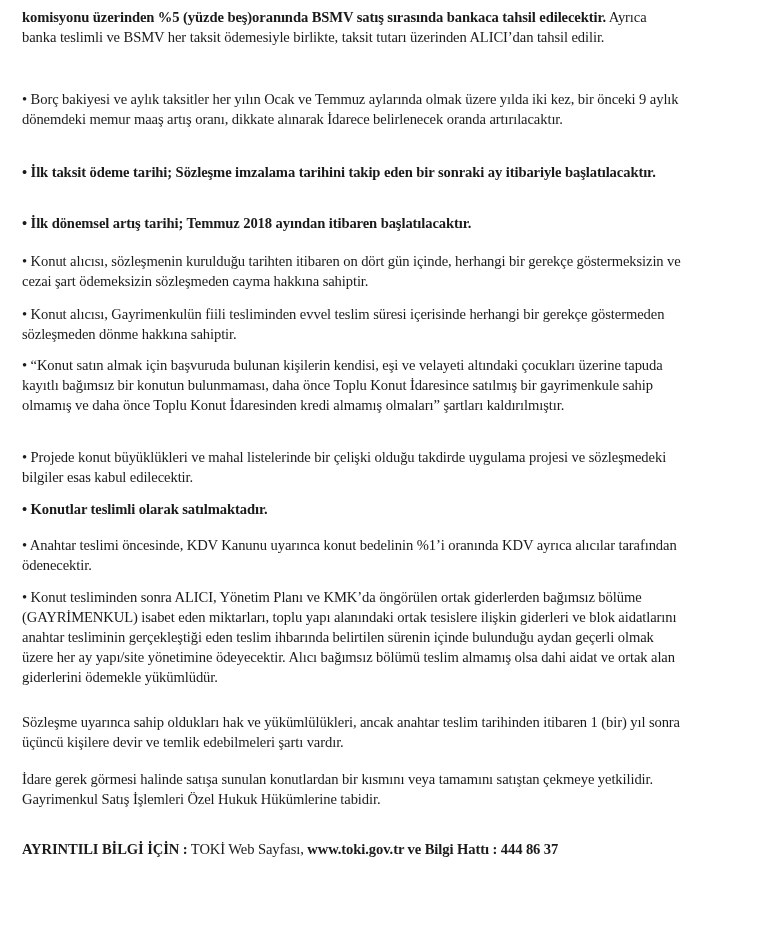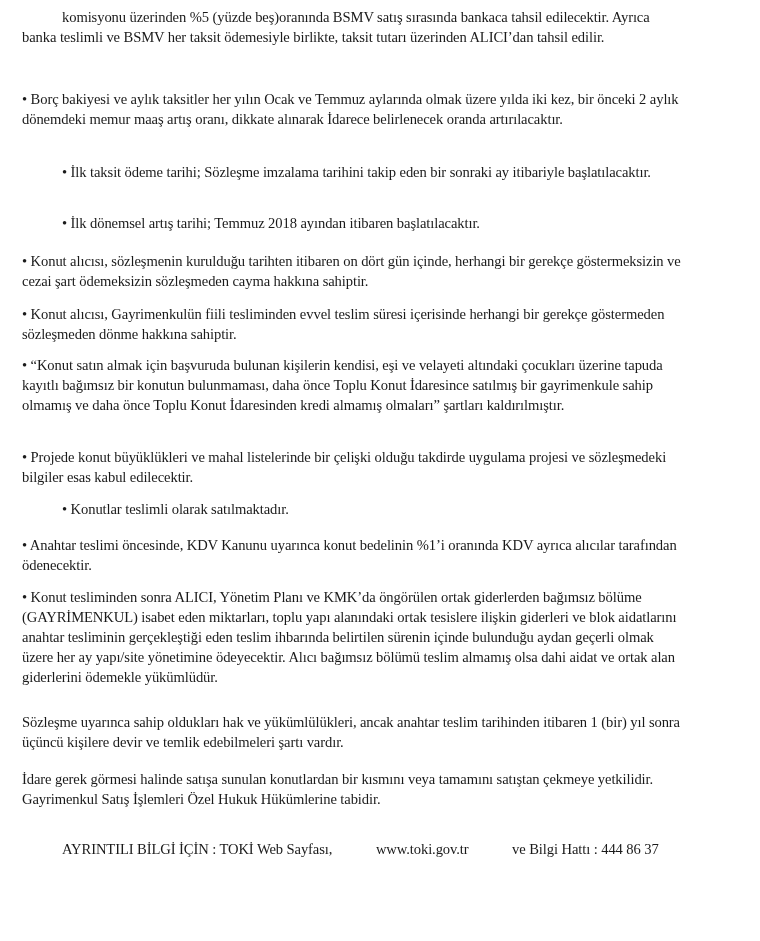--- a/index.html
+++ b/index.html
@@ -1,30 +1,30 @@
 <!DOCTYPE html>
 <html><head>
 <meta charset="utf-8">
 <style>
   html, body { margin: 0; padding: 0; background: #ffffff; }
   body { width: 760px; height: 941px; position: relative; overflow: hidden;
          font-family: "Liberation Serif", "DejaVu Serif", serif; color: #1a1a1a; }
   .line { position: absolute; left: 22px; font-size: 14.6px; line-height: 20px;
           white-space: nowrap; letter-spacing: -0.1px; }
-  .b { font-weight: normal; margin-left: 40px; }
+  .b { font-weight: bold; }
 </style>
 </head>
 <body>
 
 <div>
 
   <div class="line" style="top:7px"><span class="b">komisyonu üzerinden %5 (yüzde beş)oranında BSMV satış sırasında bankaca tahsil edilecektir.</span><span> Ayrıca</span></div>
   <div class="line" style="top:27px">banka teslimli ve BSMV her taksit ödemesiyle birlikte, taksit tutarı üzerinden ALICI’dan tahsil edilir.</div>
 
-  <div class="line" style="top:89px">• Borç bakiyesi ve aylık taksitler her yılın Ocak ve Temmuz aylarında olmak üzere yılda iki kez, bir önceki 2 aylık</div>
+  <div class="line" style="top:89px">• Borç bakiyesi ve aylık taksitler her yılın Ocak ve Temmuz aylarında olmak üzere yılda iki kez, bir önceki 9 aylık</div>
   <div class="line" style="top:109px">dönemdeki memur maaş artış oranı, dikkate alınarak İdarece belirlenecek oranda artırılacaktır.</div>
 
   <div class="line b" style="top:162px">• İlk taksit ödeme tarihi; Sözleşme imzalama tarihini takip eden bir sonraki ay itibariyle başlatılacaktır.</div>
 
   <div class="line b" style="top:213px">• İlk dönemsel artış tarihi; Temmuz 2018 ayından itibaren başlatılacaktır.</div>
 
   <div class="line" style="top:251px">• Konut alıcısı, sözleşmenin kurulduğu tarihten itibaren on dört gün içinde, herhangi bir gerekçe göstermeksizin ve</div>
   <div class="line" style="top:271px">cezai şart ödemeksizin sözleşmeden cayma hakkına sahiptir.</div>
 
   <div class="line" style="top:304px">• Konut alıcısı, Gayrimenkulün fiili tesliminden evvel teslim süresi içerisinde herhangi bir gerekçe göstermeden</div>

